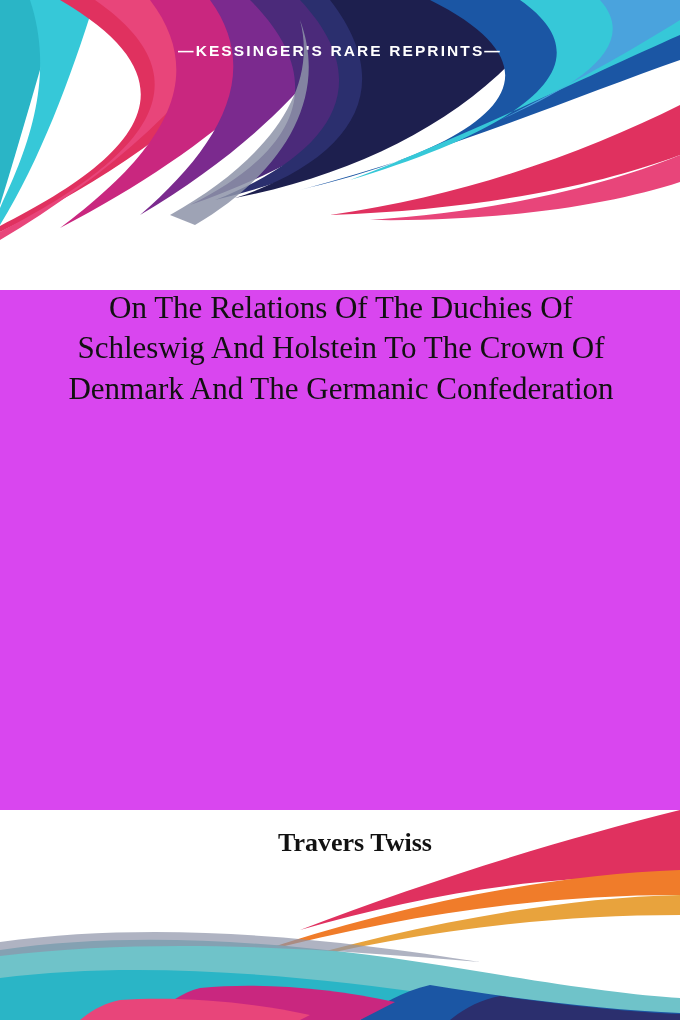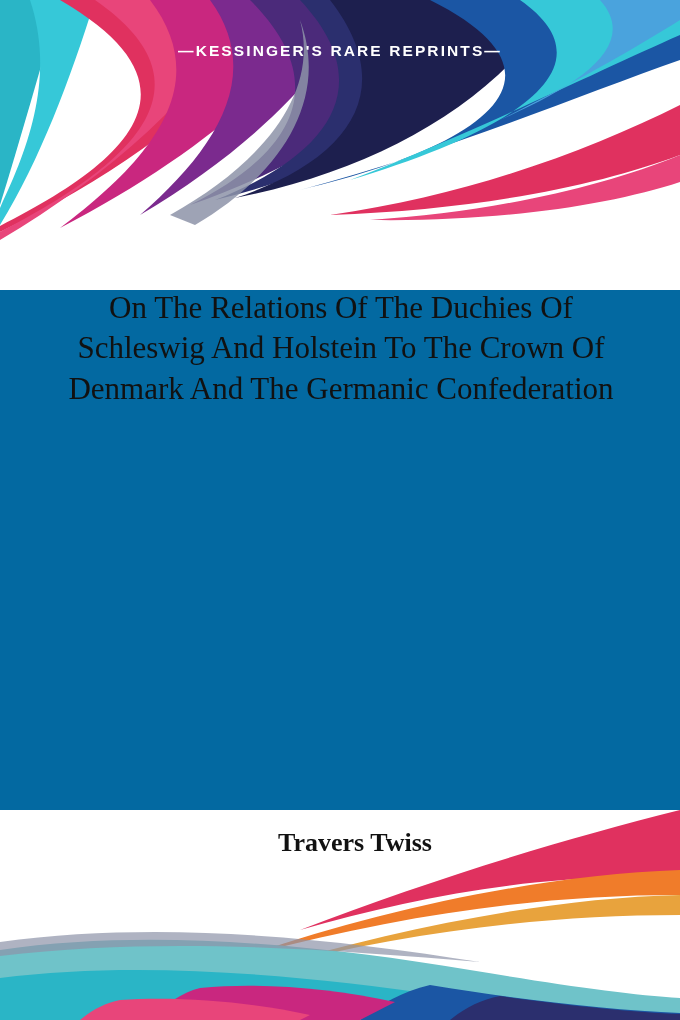--- a/index.html
+++ b/index.html
@@ -8,21 +8,21 @@
     background: #ffffff;
   }
   body {
     font-family: "Liberation Serif", serif;
   }
   .cover {
     position: relative;
     width: 680px;
     height: 1020px;
     overflow: hidden;
-    background: #0369a1;
+    background: #d946ef;
   }
   .art-top, .art-bottom {
     position: absolute;
     left: 0;
     width: 680px;
     overflow: hidden;
   }
   .art-top {
     top: 0;
     height: 290px;

